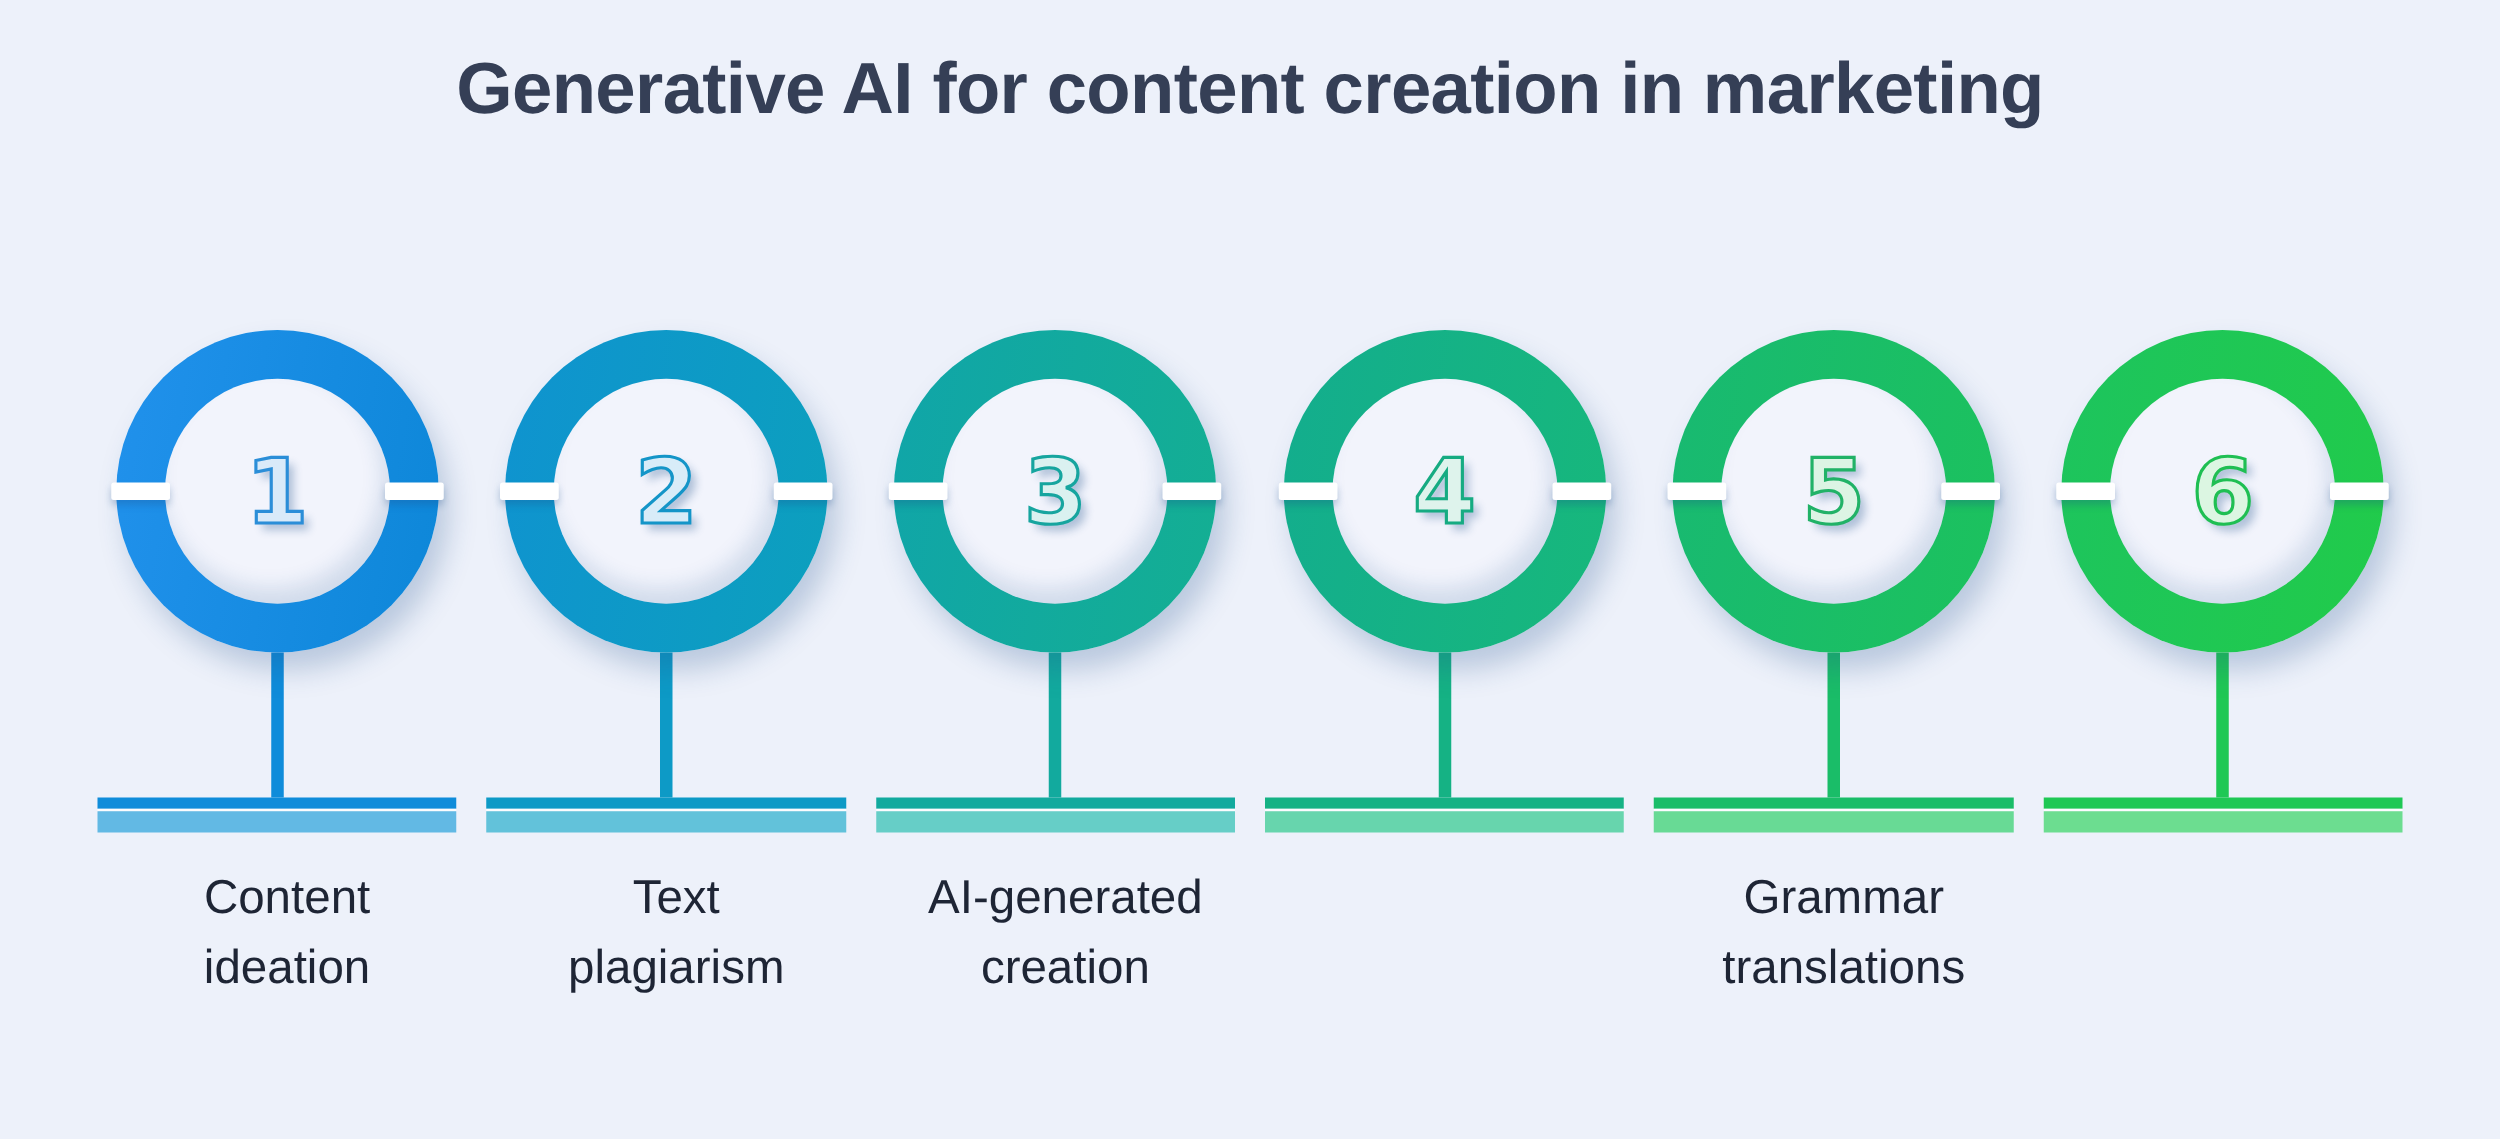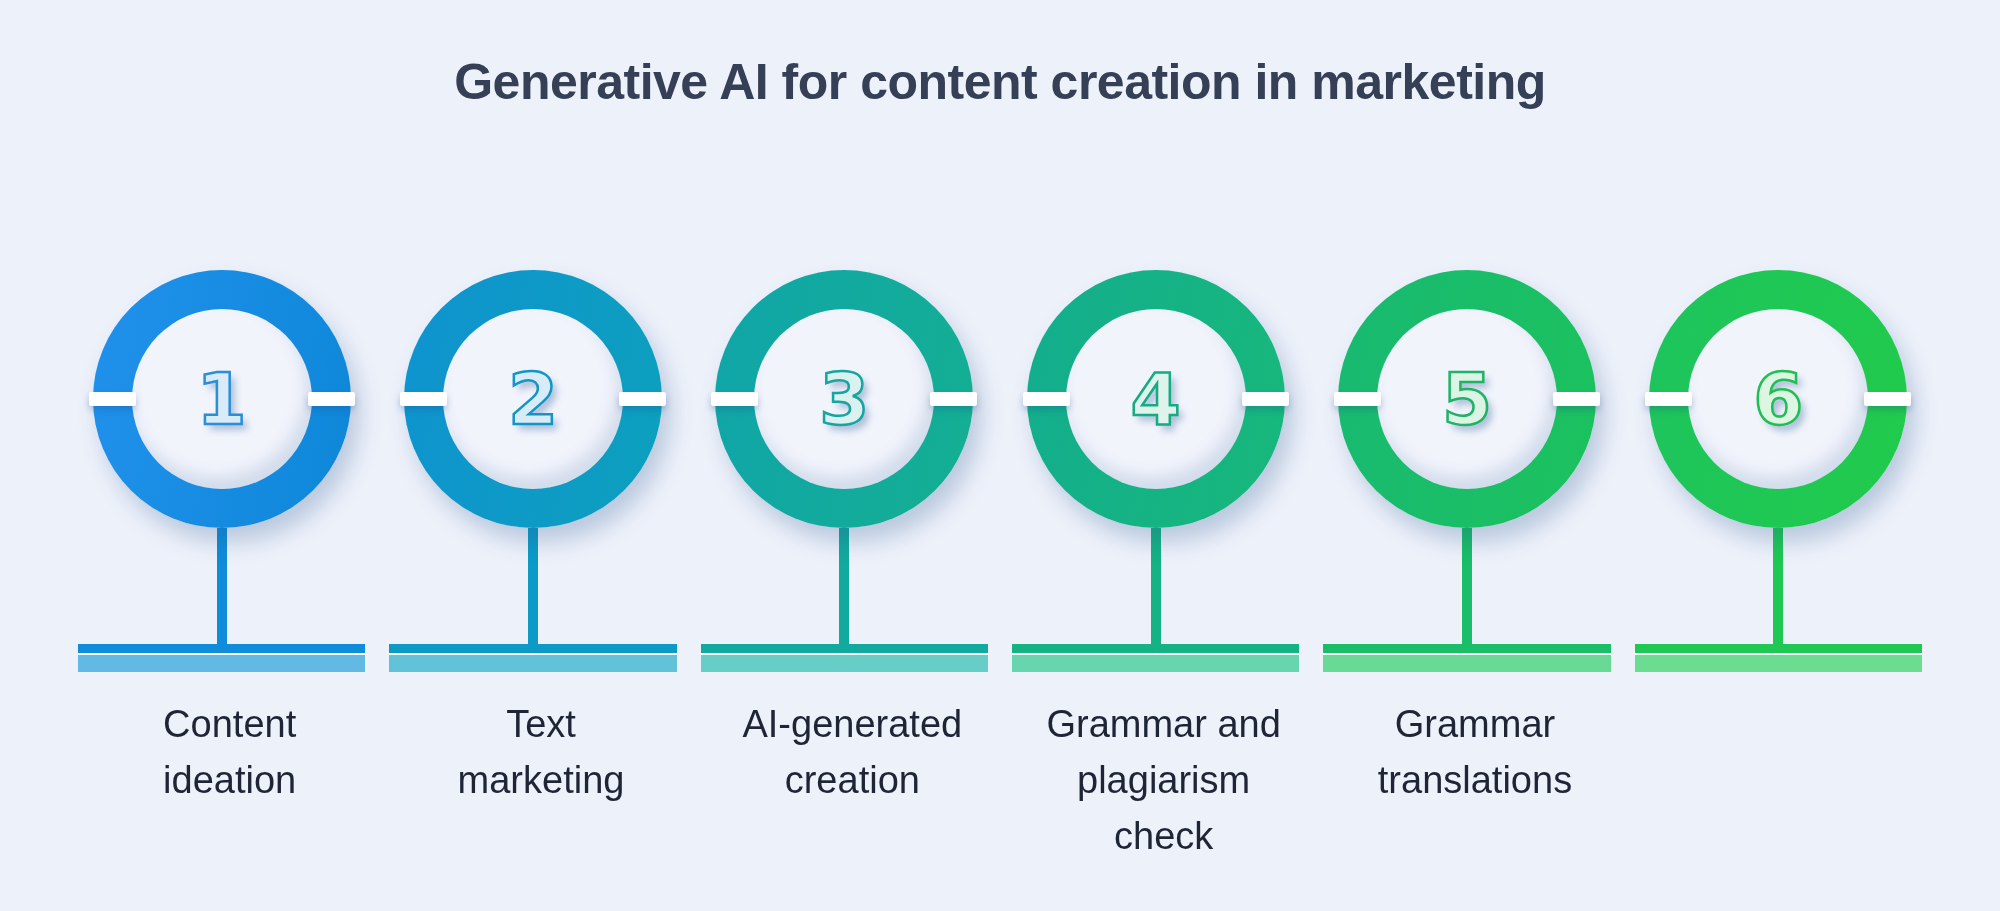--- a/index.html
+++ b/index.html
@@ -7,25 +7,25 @@
 
   .canvas {
     position: relative;
     width: 2000px;
     height: 911px;
     overflow: hidden;
     background: var(--page-bg, #edf1fa);
   }
 
   .title {
-    margin: 16px;
+    margin: 0;
     padding-top: 36px;
     text-align: center;
     font-family: "Liberation Sans", sans-serif;
-    font-size: 50px;
+    font-size: 58px;
     line-height: 1.2;
     font-weight: 700;
     letter-spacing: -0.5px;
     color: var(--title-color, #353f56);
   }
 
   .steps-row {
     display: flex;
     gap: 24px;
     padding: 0 78px;
@@ -143,21 +143,21 @@
         <div class="notch notch-r" style="background: rgb(255, 255, 255);"></div>
         <div class="num">2</div>
       </div>
       <div class="stem"></div>
       <div class="bar">
         <div class="bar-top"></div>
         <div class="bar-seam"></div>
         <div class="bar-bottom"></div>
       </div>
       <div class="label">Text
-marketing</div>
+plagiarism</div>
     </div>
 
     <div class="col" style="--ring-from: #10a5a9; --ring-to: #14af92; --main: #12aa9e; --bar-light: #66cec7; --num-fill: #daf1f0; --num-stroke: #16a59f;">
       <div class="ring">
         <div class="inner-disc"></div>
         <div class="notch notch-l" style="background: rgb(255, 255, 255);"></div>
         <div class="notch notch-r" style="background: rgb(255, 255, 255);"></div>
         <div class="num">3</div>
       </div>
       <div class="stem"></div>
@@ -176,23 +176,20 @@
         <div class="notch notch-l" style="background: rgb(255, 255, 255);"></div>
         <div class="notch notch-r" style="background: rgb(255, 255, 255);"></div>
         <div class="num">4</div>
       </div>
       <div class="stem"></div>
       <div class="bar">
         <div class="bar-top"></div>
         <div class="bar-seam"></div>
         <div class="bar-bottom"></div>
       </div>
-      <div class="label">Grammar and
-plagiarism
-check</div>
     </div>
 
     <div class="col" style="--ring-from: #18b972; --ring-to: #1cc25d; --main: #1abd68; --bar-light: #68da95; --num-fill: #dcf4e4; --num-stroke: #21b267;">
       <div class="ring">
         <div class="inner-disc"></div>
         <div class="notch notch-l" style="background: rgb(255, 255, 255);"></div>
         <div class="notch notch-r" style="background: rgb(255, 255, 255);"></div>
         <div class="num">5</div>
       </div>
       <div class="stem"></div>

